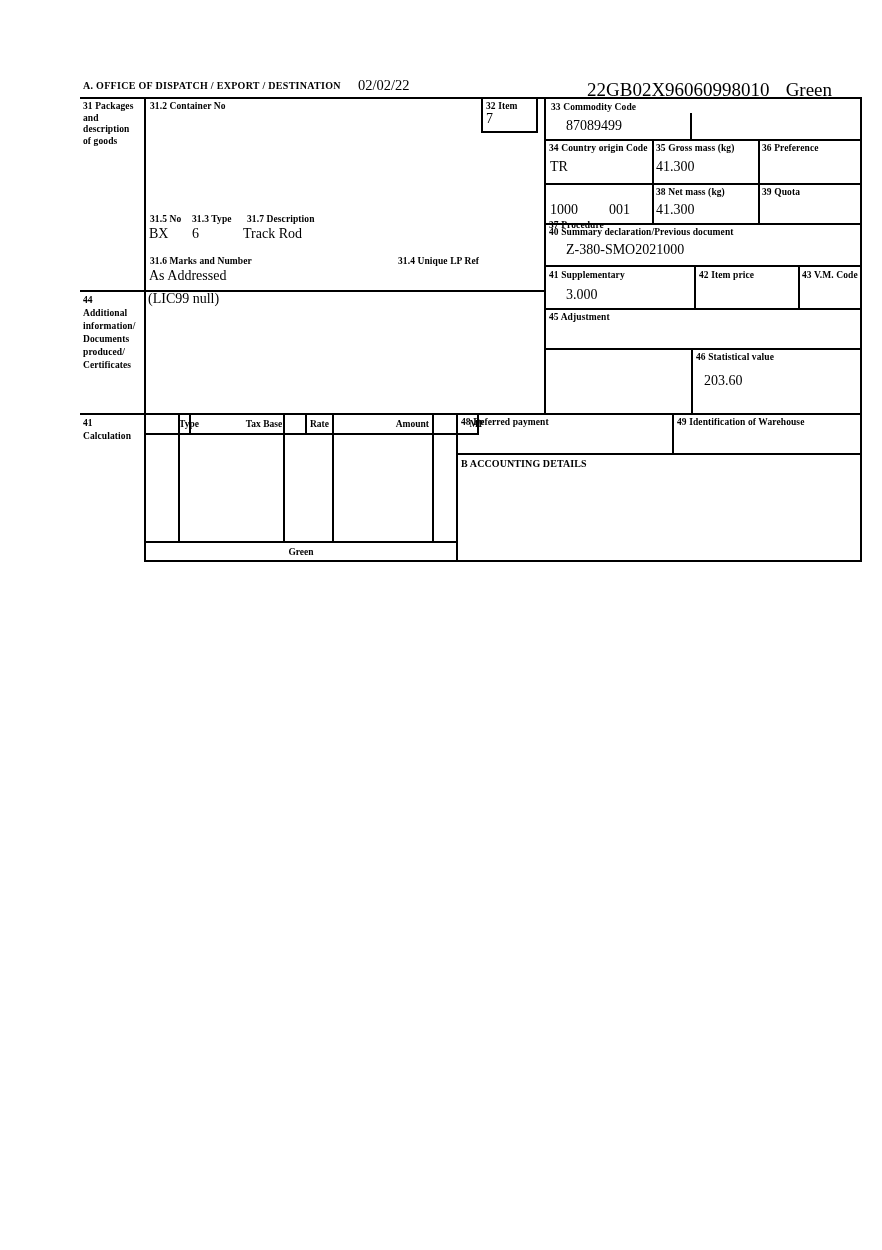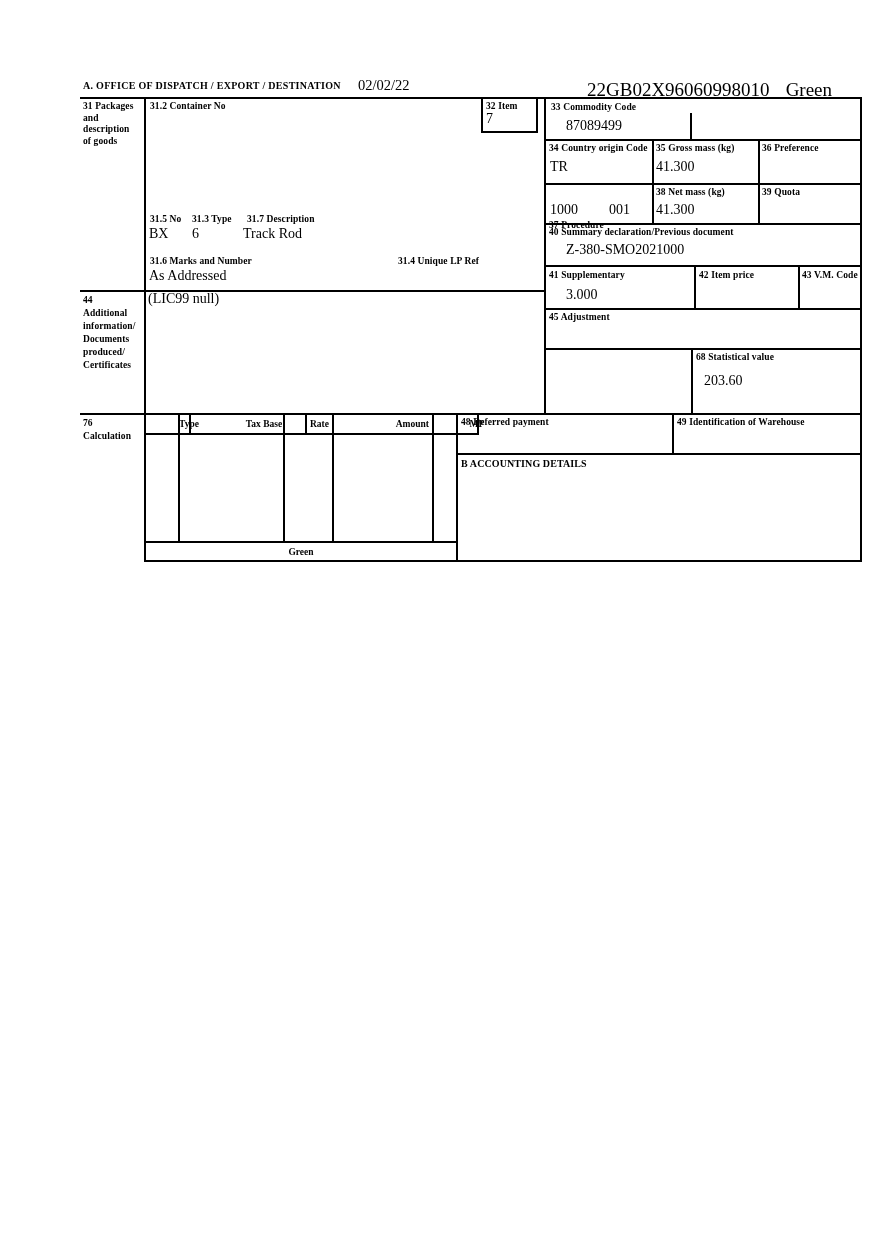--- a/index.html
+++ b/index.html
@@ -98,35 +98,35 @@
   <div class="val" style="left:566px; top:287px;">3.000</div>
   <div class="val" style="left:699px; top:287px;"></div>
   <div class="val" style="left:802px; top:287px;"></div>
 
   <div class="cell" style="left:544px; top:308px; width:318px; height:42px;"></div>
   <div class="lbl" style="left:549px; top:312px;">45 Adjustment</div>
   <div class="val" style="left:566px; top:328px;"></div>
 
   <div class="dotbox" style="left:544px; top:348px; width:149px; height:67px;"></div>
   <div class="cell" style="left:691px; top:348px; width:171px; height:67px;"></div>
-  <div class="lbl" style="left:696px; top:352px;">68 Statistical value</div>
+  <div class="lbl" style="left:696px; top:352px;">46 Statistical value</div>
   <div class="val" style="left:704px; top:373px;">203.60</div>
 
   <div class="seg" style="left:80px; top:290px; width:66px; height:2px;"></div>
   <div class="cell" style="left:144px; top:290px; width:402px; height:125px;"></div>
   <div class="lbl" style="left:83px; top:294px; width:60px; line-height:13px;">44
 Additional
 information/
 Documents
 produced/
 Certificates</div>
   <div class="val" style="left:148px; top:291px;">(LIC99 null)</div>
 
   <div class="seg" style="left:80px; top:413px; width:66px; height:2px;"></div>
-  <div class="lbl" style="left:83px; top:417px; line-height:13px;">76
+  <div class="lbl" style="left:83px; top:417px; line-height:13px;">41
 Calculation</div>
 
   <div class="cell thcell center" style="left:144px; top:413px; width:36px;  height:22px;">Type</div>
   <div class="cell thcell center" style="left:178px; top:413px; width:129px; height:22px;">Tax Base</div>
   <div class="cell thcell right" style="left:283px; top:413px; width:51px;  height:22px;">Rate</div>
   <div class="cell thcell right" style="left:332px; top:413px; width:102px; height:22px;">Amount</div>
   <div class="cell thcell center" style="left:432px; top:413px; width:26px;  height:22px;">MP</div>
 
   <div class="cell val" style="left:144px; top:433px; width:36px;  height:110px;"></div>
   <div class="cell val" style="left:178px; top:433px; width:107px; height:110px;"></div>

